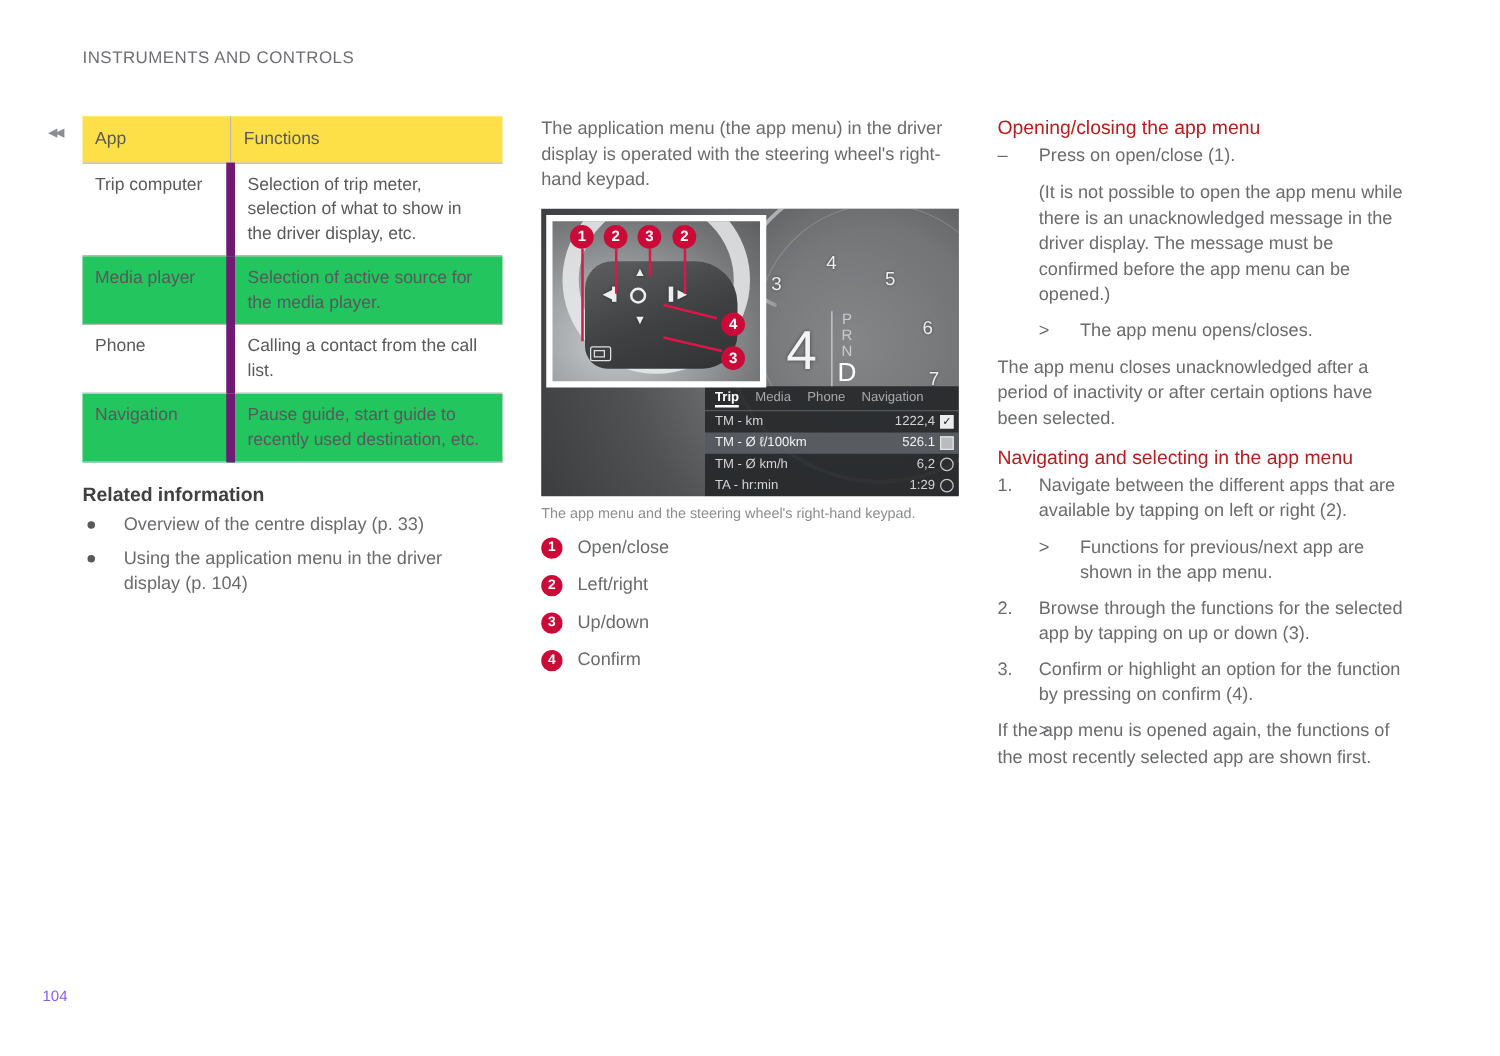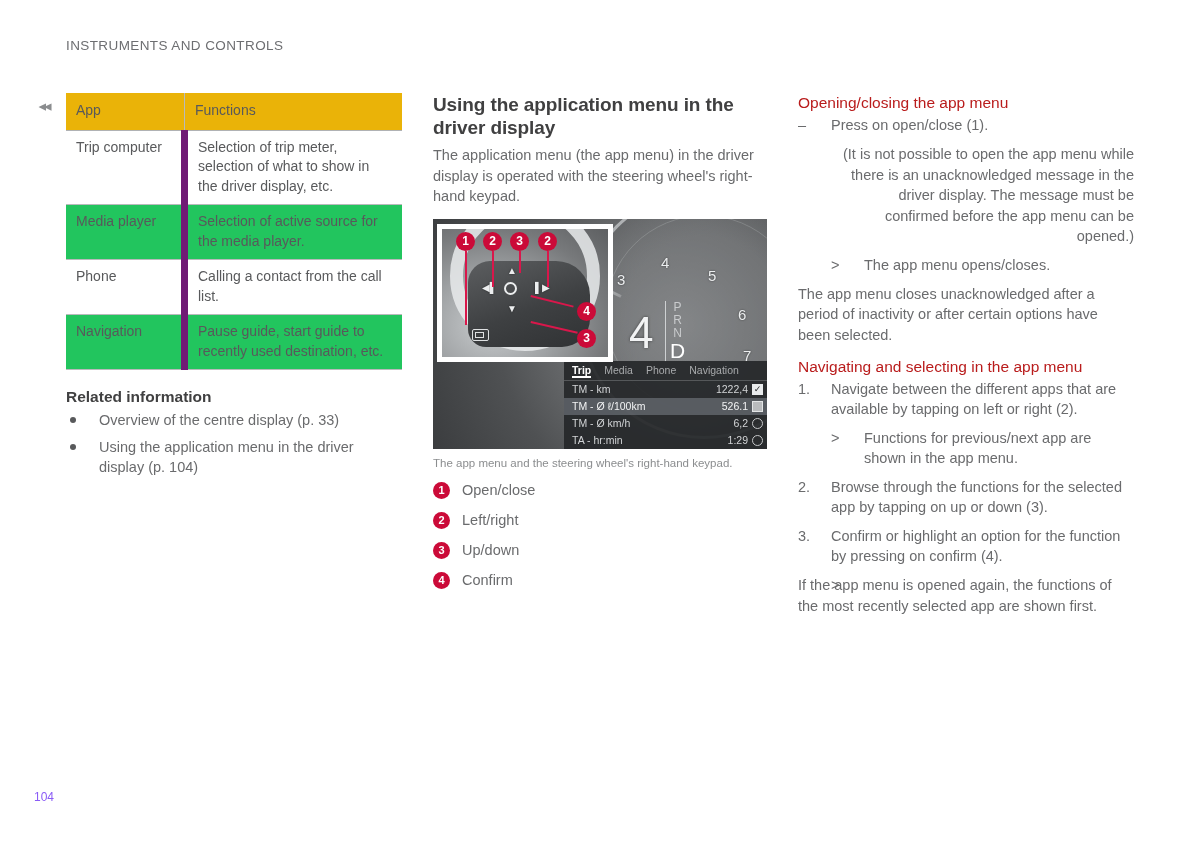--- a/index.html
+++ b/index.html
@@ -71,21 +71,21 @@
   table.apptable td {
     text-align: left;
     vertical-align: top;
     font-size: 14px;
     line-height: 19.5px;
     font-weight: 400;
     color: #58595b;
     padding: 7px 10px 8px 10px;
   }
   table.apptable thead th {
-    background: #eab308;
+    background: #fde047;
     border-bottom: 1px solid #b0b2b4;
     padding-top: 8px;
     padding-bottom: 9px;
   }
   table.apptable thead th.col-app { width: 98px; }
   table.apptable tbody tr td {
     border-bottom: 1px solid #b9babc;
   }
   table.apptable tbody tr.shaded td {
     background: #22c55e;
@@ -438,21 +438,20 @@
     position: absolute;
     left: 0;
     top: 0;
     color: #6a6b6d;
   }
   .paren-block {
     margin: 8px 0 8px 33px;
     font-size: 14.5px;
     line-height: 20.5px;
     color: #6a6b6d;
-    text-align: right;
   }
 </style>
 </head>
 <body>
 
 <div class="running-header">INSTRUMENTS AND CONTROLS</div>
 
 <div class="edge-marker">◂◂</div>
 
 <div class="page-number">104</div>
@@ -494,21 +493,20 @@
     </li>
     <li>
       <span class="dot"></span>
       <span>Using the application menu in the driver display (p. 104)</span>
     </li>
   </ul>
 </div>
 
 <div class="col col-mid">
 
-  <h2 class="section-head">Using the application menu in the driver display</h2>
   <p class="body-text">The application menu (the app menu) in the driver display is operated with the steering wheel's right-hand keypad.</p>
 
   <div class="illus">
     <div class="cluster-bg"></div>
 
     <div class="gauge"></div>
     <div class="gauge-inner"></div>
     <div class="tick-label" style="left:184px; top:52px;">3</div>
     <div class="tick-label" style="left:228px; top:35px;">4</div>
     <div class="tick-label" style="left:275px; top:48px;">5</div>

